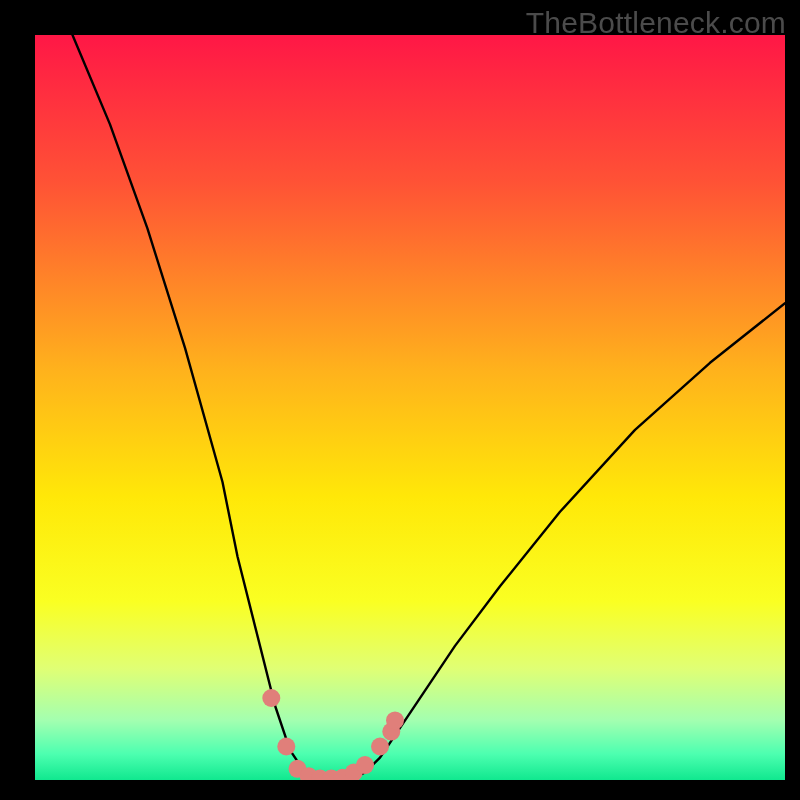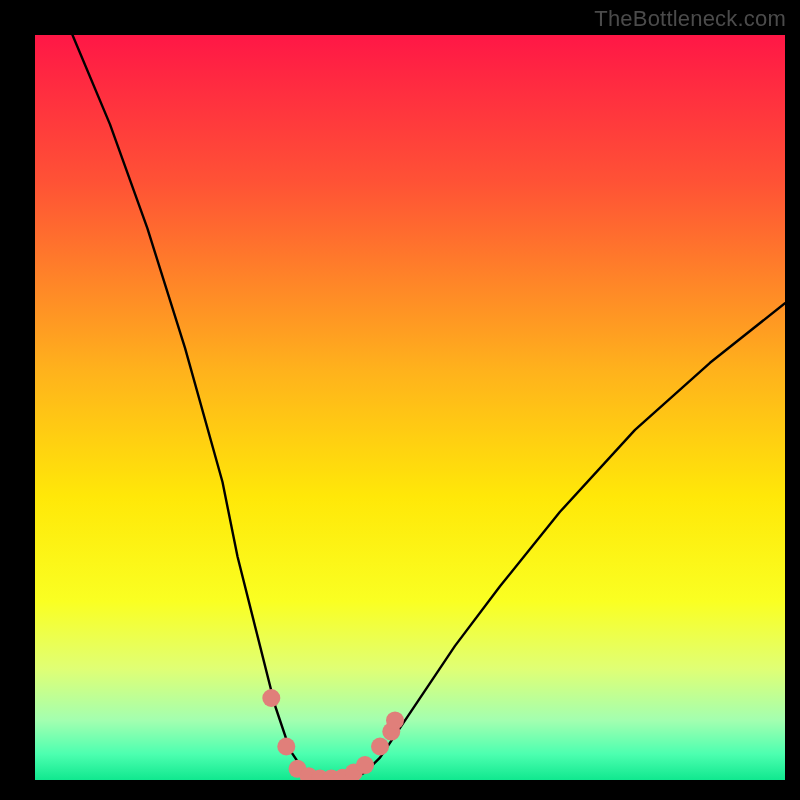--- a/index.html
+++ b/index.html
@@ -27,21 +27,21 @@
   }
   .gradient {
     position: absolute;
     left: 0; top: 0; right: 0; bottom: 0;
   }
   .watermark {
     position: absolute;
     top: 6px;
     right: 14px;
     color: #4b4b4b;
-    font-size: 22px;
+    font-size: 30px;
     letter-spacing: 0.2px;
     font-weight: 400;
     margin-left: 17px;
   }
   svg.overlay {
     position: absolute;
     left: 0; top: 0;
     width: 750px;
     height: 745px;
   }

